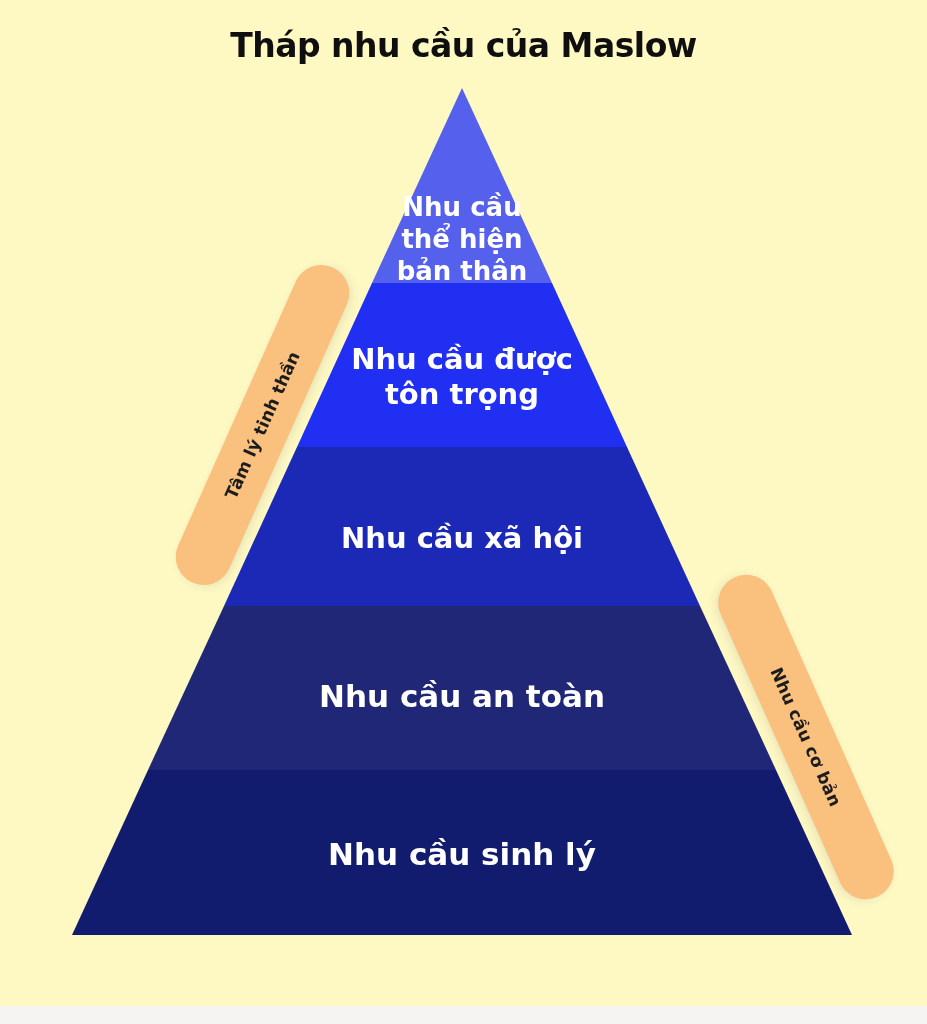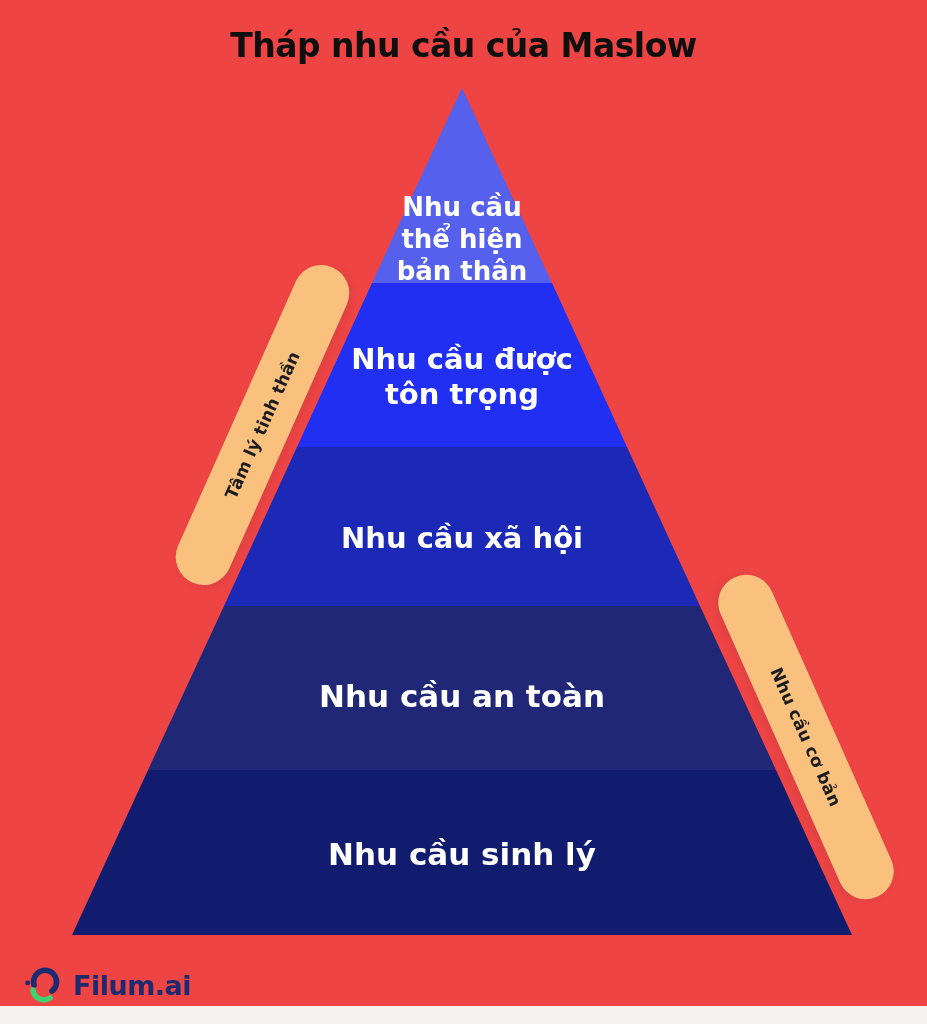--- a/index.html
+++ b/index.html
@@ -2,21 +2,21 @@
 <html><head>
 <meta charset="utf-8">
 <style>
   html,body{margin:0;padding:0;}
   body{
     width:927px;height:1024px;
     background:#f5f4f2;
     font-family:"DejaVu Sans","Liberation Sans",sans-serif;
     overflow:hidden;
   }
-  .stage{position:relative;width:927px;height:1006px;background:#ef4444;}
+  .stage{position:relative;width:927px;height:1006px;background:#fef9c3;}
 
   .title{
     position:absolute;top:26px;left:0;width:100%;
     text-align:center;
     font-size:33px;font-weight:700;color:#0f0f10;
     letter-spacing:-0.5px;
   }
 
   .pyramid-svg{position:absolute;left:0;top:0;z-index:1;}
   .level-label{
@@ -83,22 +83,14 @@
   </svg>
 
   <div class="pill pill-left" style="background-color: rgb(249, 192, 126);">
     <span style="color: rgb(28, 28, 30);">Tâm lý tinh thần</span>
   </div>
 
   <div class="pill pill-right" style="background-color: rgb(249, 192, 126);">
     <span style="color: rgb(28, 28, 30);">Nhu cầu cơ bản</span>
   </div>
 
-  <div class="logo">
-    <svg width="40" height="40" viewBox="0 0 40 40">
-      <circle cx="3.6" cy="18" r="2.4" fill="#1e2a70"></circle>
-      <path d="M10 20 A11.5 11.5 0 1 1 28 26" fill="none" stroke-width="5.6" stroke-linecap="round" stroke="#1e2a70"></path>
-      <path d="M9 25 A11 11 0 0 0 26 33" fill="none" stroke-width="5.6" stroke-linecap="round" stroke="#3ed273"></path>
-    </svg>
-    <span class="logo-text" style="color: rgb(30, 42, 112);">Filum.ai</span>
-  </div>
 
 </div>
 
 </body></html>

